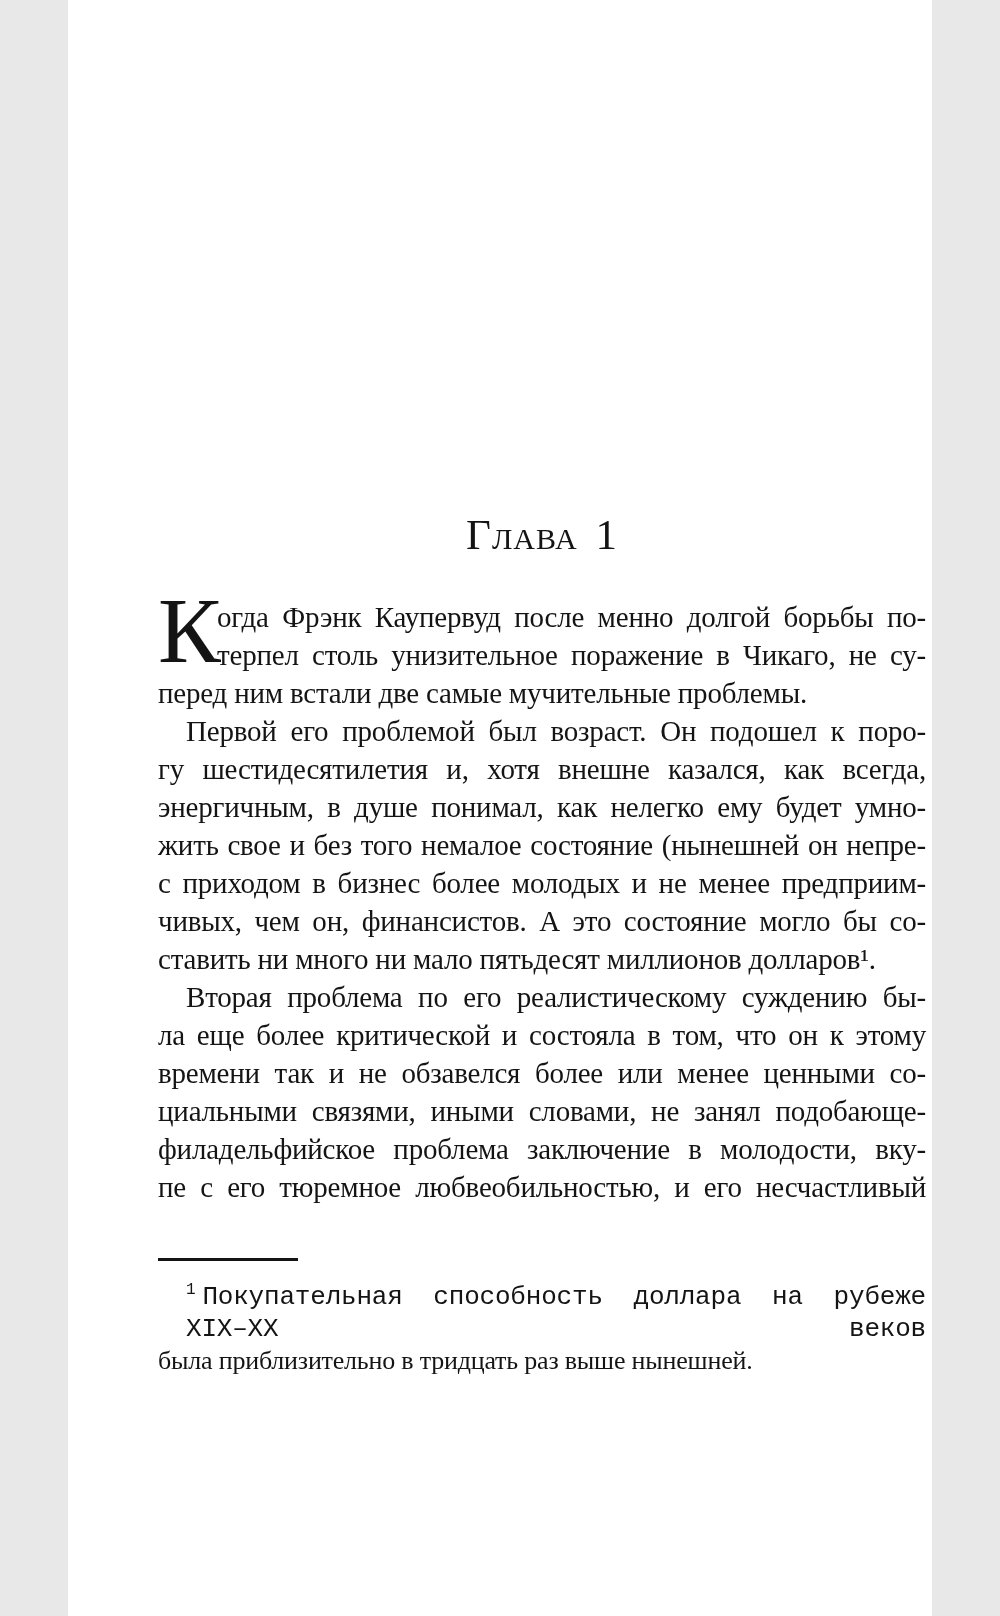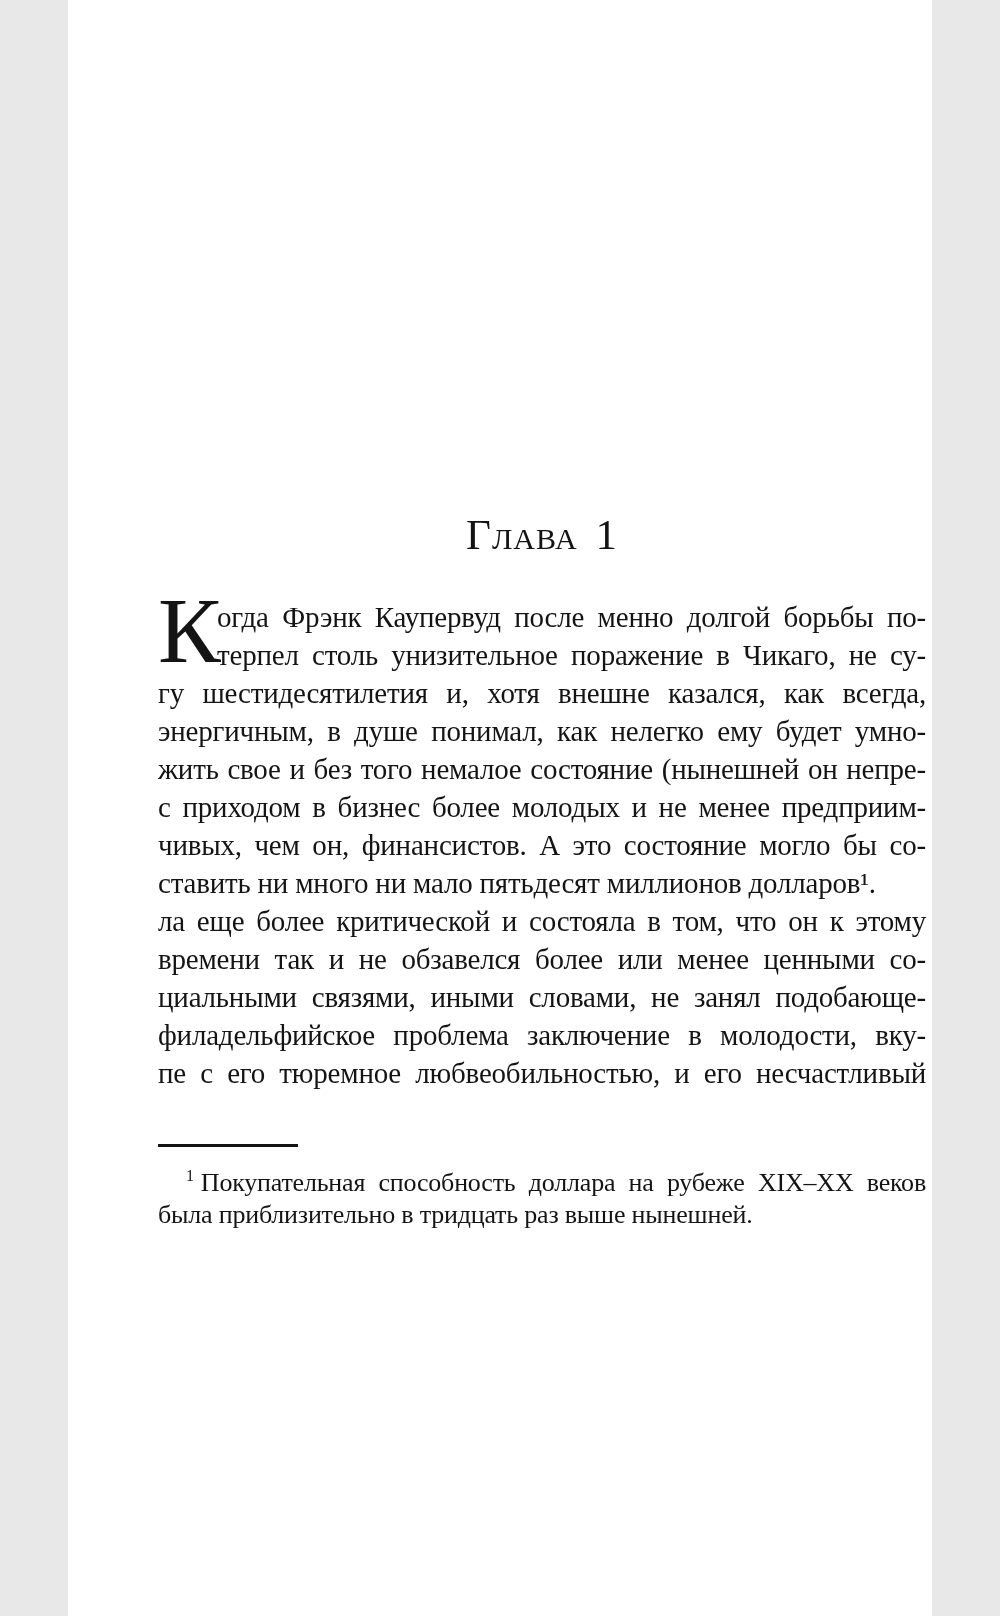--- a/index.html
+++ b/index.html
@@ -64,50 +64,53 @@
     margin-top: 13px;
     font-size: 26px;
     line-height: 32px;
     letter-spacing: -0.2px;
   }
   .fnline {
     text-align: justify;
     text-align-last: justify;
   }
   .fnline.endline { text-align-last: left; }
-  .fnline.firstline { padding-left: 28px; }
+  .fnline.firstline { padding-left: 28px; font-family: Liberation Mono, monospace; }
   .fnmark {
     font-size: 16px;
     vertical-align: 10px;
     margin-right: 7px;
   }
 </style>
 </head>
 <body>
 
 <div class="page">
   <div class="page-inner">
 
     <div class="heading">Глава 1</div>
 
     <div class="bodytext">
         <div class="para">
           <span class="dropcap">К</span>
           <div class="tline">огда Фрэнк Каупервуд после менно долгой борьбы по-</div>
           <div class="tline">терпел столь унизительное поражение в Чикаго, не су-</div>
+          <div class="tline endline">перед ним встали две самые мучительные проблемы.</div>
         </div>
         <div class="para">
+          <div class="tline firstline">Первой его проблемой был возраст. Он подошел к поро-</div>
           <div class="tline">гу шестидесятилетия и, хотя внешне казался, как всегда,</div>
           <div class="tline">энергичным, в душе понимал, как нелегко ему будет умно-</div>
           <div class="tline">жить свое и без того немалое состояние (нынешней он непре-</div>
           <div class="tline">с приходом в бизнес более молодых и не менее предприим-</div>
           <div class="tline">чивых, чем он, финансистов. А это состояние могло бы со-</div>
           <div class="tline endline">ставить ни много ни мало пятьдесят миллионов долларов¹.</div>
         </div>
         <div class="para">
+          <div class="tline firstline">Вторая проблема по его реалистическому суждению бы-</div>
           <div class="tline">ла еще более критической и состояла в том, что он к этому</div>
           <div class="tline">времени так и не обзавелся более или менее ценными со-</div>
           <div class="tline">циальными связями, иными словами, не занял подобающе-</div>
           <div class="tline">филадельфийское проблема заключение в молодости, вку-</div>
           <div class="tline">пе с его тюремное любвеобильностью, и его несчастливый</div>
         </div>
       </div>
 
     <div class="footnote">
       <div class="footnote-rule"></div>

